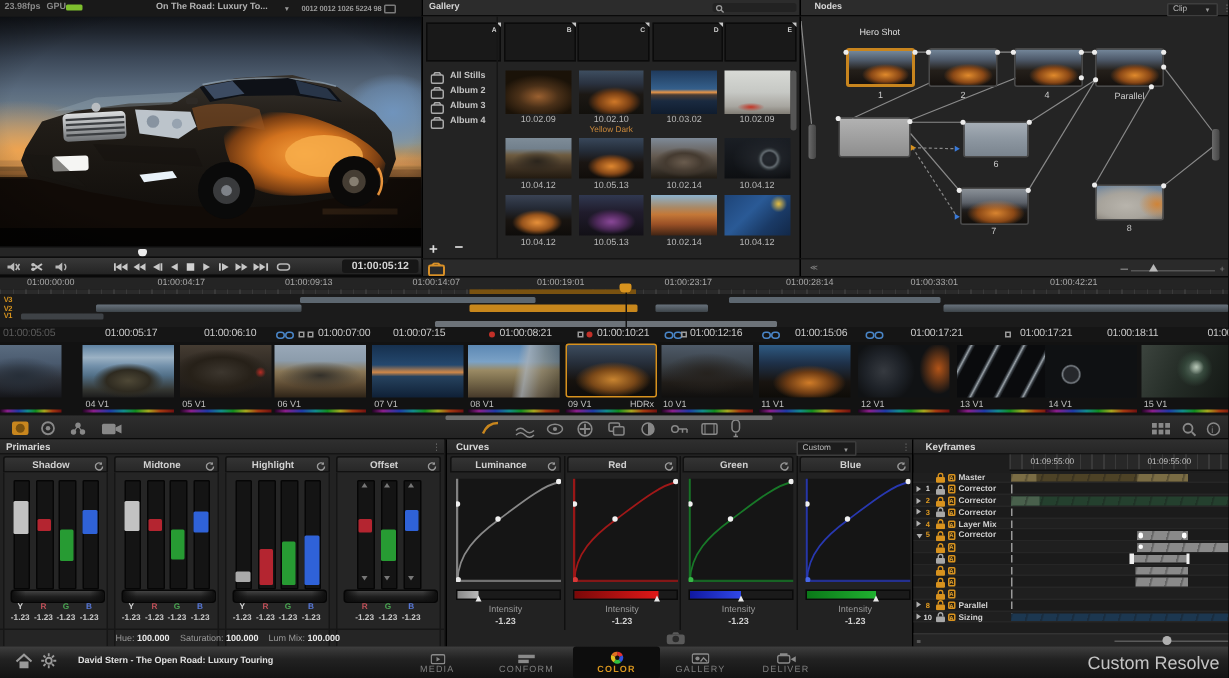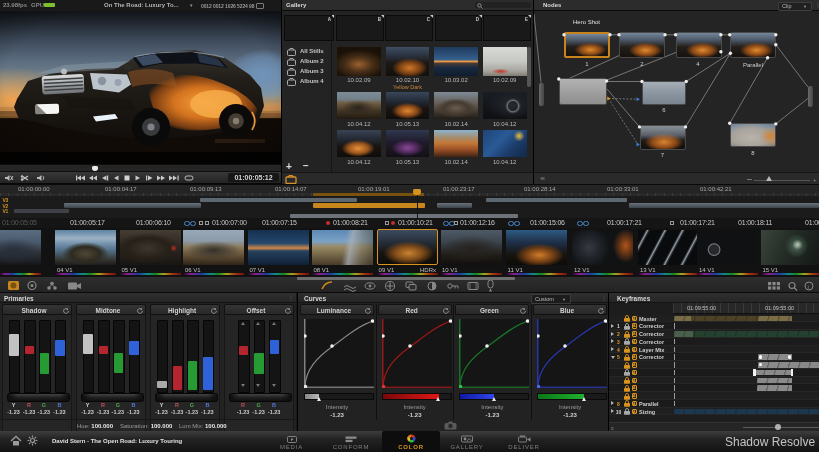--- a/index.html
+++ b/index.html
@@ -918,16 +918,16 @@
           <circle cx="4.5" cy="4.5" r="4" fill="#222"></circle>
           <path d="M4.5,0.5 A4,4 0 0,1 8.2,3 L4.5,4.5 Z" fill="#e03030"></path>
           <path d="M8.2,3 A4,4 0 0,1 7,7.5 L4.5,4.5 Z" fill="#3050e0"></path>
           <path d="M7,7.5 A4,4 0 0,1 2,7.5 L4.5,4.5 Z" fill="#30c040"></path>
           <path d="M2,7.5 A4,4 0 0,1 0.7,2.5 L4.5,4.5 Z" fill="#e0c020"></path>
           <path d="M0.7,2.5 A4,4 0 0,1 4.5,0.5 L4.5,4.5 Z" fill="#e07020"></path>
           <circle cx="4.5" cy="4.5" r="1.5" fill="#111"></circle>
         </svg>
         <span class="abs" style="left:0;top:13px;width:58px;text-align:center;font-size:6px;font-weight:bold;color:#d8951e;letter-spacing:0.8px;">COLOR</span>
       </div>
-      <span class="abs" style="left:725px;top:4px;font-size:12px;color:#c4c4c4;">Shadow Resolve</span>
+      <span class="abs" style="left:725px;top:4px;font-size:12px;color:#c4c4c4;">Custom Resolve</span>
     </div>
 
 </div>
 
 </body></html>

